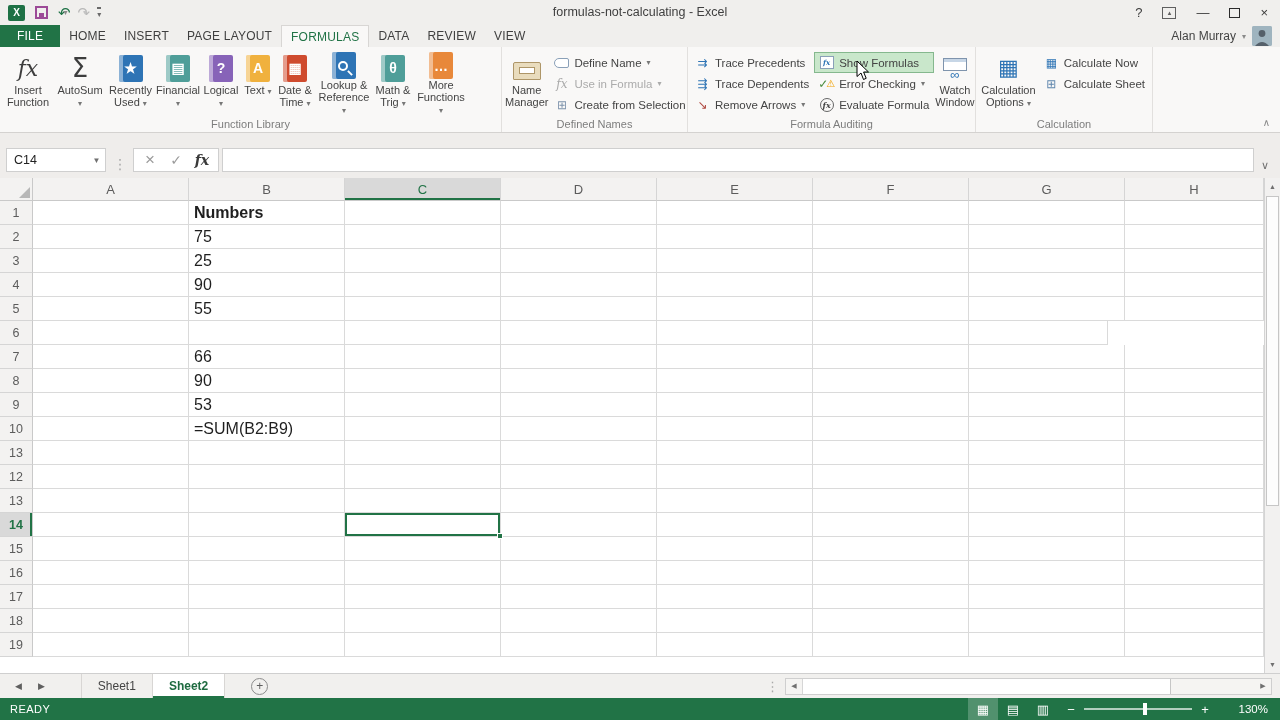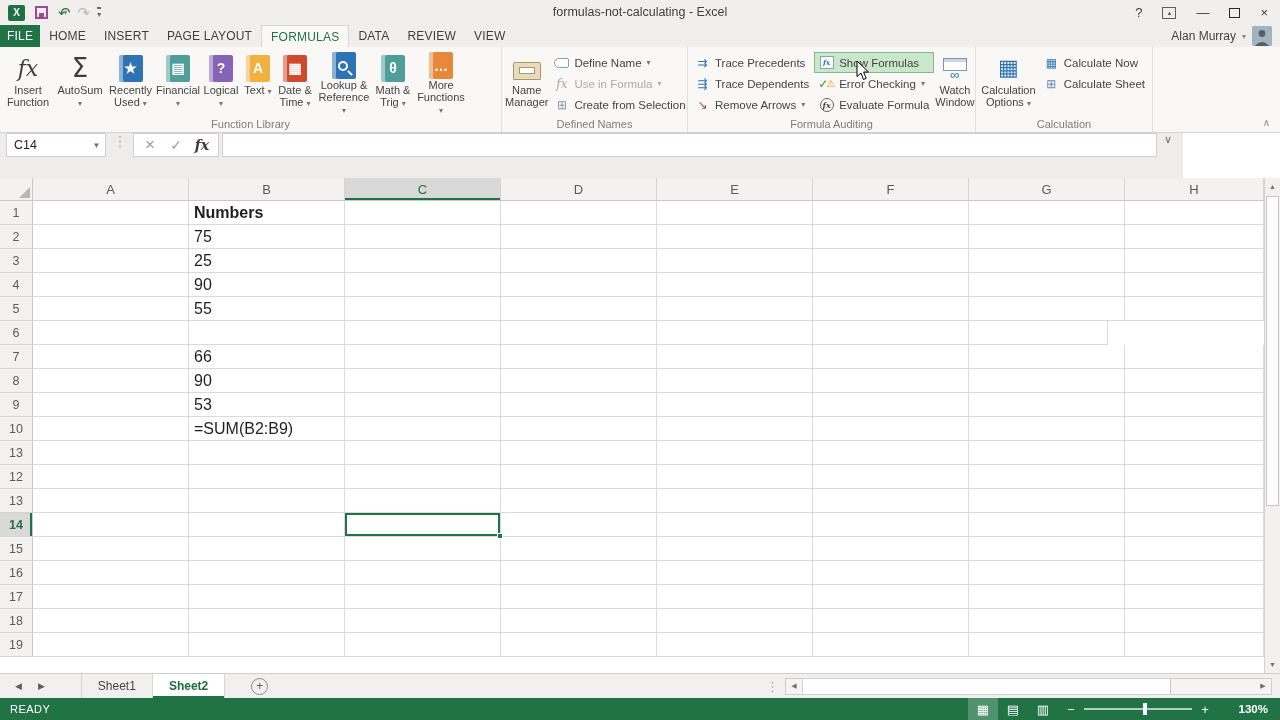--- a/index.html
+++ b/index.html
@@ -29,21 +29,21 @@
     display:flex; align-items:center; justify-content:center; }
   .restore{ width:11px; height:10px; border:1px solid #2b2b2b; background:#f0efed; position:relative; }
   .restore:before{ content:''; position:absolute; top:-4px; left:2px; width:11px; height:10px;
     border:1px solid #2b2b2b; z-index:-1; }
   .closex{ font-size:17px; line-height:14px; }
 
   
   .tabrow{ position:absolute; top:25px; left:0; width:1280px; height:22px;
     background:#f0efed; display:flex; align-items:stretch; font-size:12px; }
   .mtab{ display:flex; align-items:center; padding:0 9px; color:#3f3f3f; letter-spacing:.2px; }
-  .mtab.file{ background:#217346; color:#fff; padding:0 7px; }
+  .mtab.file{ background:#217346; color:#fff; padding:0 17px; }
   .mtab.active{ background:#f9f8f7; color:#217346;
     border:1px solid #d8d6d4; border-bottom:none; }
   .idrow{ margin-left:auto; display:flex; align-items:center; gap:6px; margin-right:8px; }
   .uname{ font-size:12px; color:#444; }
   .udd{ font-size:8px; color:#8a8a8a; }
   .avatar{ width:20px; height:20px; border-radius:2px; overflow:hidden; background:#a9bcc6; }
 
   
   .ribbon{ position:absolute; top:47px; left:0; width:1280px; height:86px;
     background:#f9f8f7; border-bottom:1px solid #d4d2d0; display:flex; }
@@ -98,22 +98,22 @@
   .watchicon .scr{ width:24px; height:13px; border:1px solid #7f94ad; background:#fff;
     box-shadow:inset 0 3px 0 #c7d6e6; }
   .watchicon .gl{ color:#2e74b5; font-size:13px; line-height:9px; margin-top:-1px; }
   .calcicon{ font-size:22px; color:#2e74b5; line-height:22px; }
   .warn{ color:#f0a30a; font-size:10px; margin-left:-2px; }
   .chk{ color:#4a8c3f; }
   .arrowsblue{ color:#2e74b5; }
   .arrowred{ color:#b04a42; }
 
   
-  .fbar{ position:absolute; top:133px; left:0; width:1183px; height:45px;
-    background:#efedeb; display:flex; align-items:flex-start; padding:0 4px 6px 6px; }
+  .fbar{ position:absolute; top:133px; left:0; width:1280px; height:45px;
+    background:#efedeb; display:flex; align-items:flex-end; padding:0 4px 6px 6px; }
   .namebox{ width:100px; height:24px; background:#fff; border:1px solid #cfcfcf; display:flex; }
   .nb-text{ flex:1; display:flex; align-items:center; padding-left:7px; font-size:12.5px; color:#222; }
   .nb-arrow{ width:17px; display:flex; align-items:center; justify-content:center;
     font-size:8px; color:#707070; }
   .grip{ color:#a8a8a8; font-size:14px; margin:0 7px; letter-spacing:-1px; }
   .fbtns{ height:24px; background:#fff; border:1px solid #cfcfcf; display:flex;
     align-items:center; padding:0 3px; }
   .fbx{ width:26px; text-align:center; color:#9b9b9b; }
   .fbx.x{ font-size:17px; } .fbx.ck{ font-size:14px; }
   .fbx.fx{ font-family:"DejaVu Serif", serif; font-style:italic; font-weight:bold;
@@ -178,21 +178,21 @@
   .statusbar{ position:absolute; top:698px; left:0; width:1280px; height:22px;
     background:#217346; display:flex; align-items:center; color:#fff; }
   .mode{ font-size:11px; margin-left:10px; letter-spacing:.5px; }
   .sb-right{ margin-left:auto; display:flex; align-items:center; height:100%; }
   .vicon{ width:30px; height:100%; display:flex; align-items:center; justify-content:center;
     font-size:13px; color:#fff; }
   .vicon.on{ background:rgba(255,255,255,.22); }
   .zminus,.zplus{ width:26px; text-align:center; font-size:13px; }
   .ztrack{ width:108px; height:2px; background:rgba(255,255,255,.65); position:relative; }
   .zthumb{ position:absolute; left:55%; top:-5px; width:4px; height:12px; background:#fff; }
-  .zlevel{ width:46px; text-align:right; font-size:11.5px; margin:0 12px 0 4px;font-weight:bold; }
+  .zlevel{ width:46px; text-align:right; font-size:11.5px; margin:0 12px 0 4px; }
 
   
   .cursor{ position:absolute; left:856px; top:60px; z-index:99; }
 </style>
 </head>
 <body>
 
 <div class="screen">
 
   <div class="titlebar">

